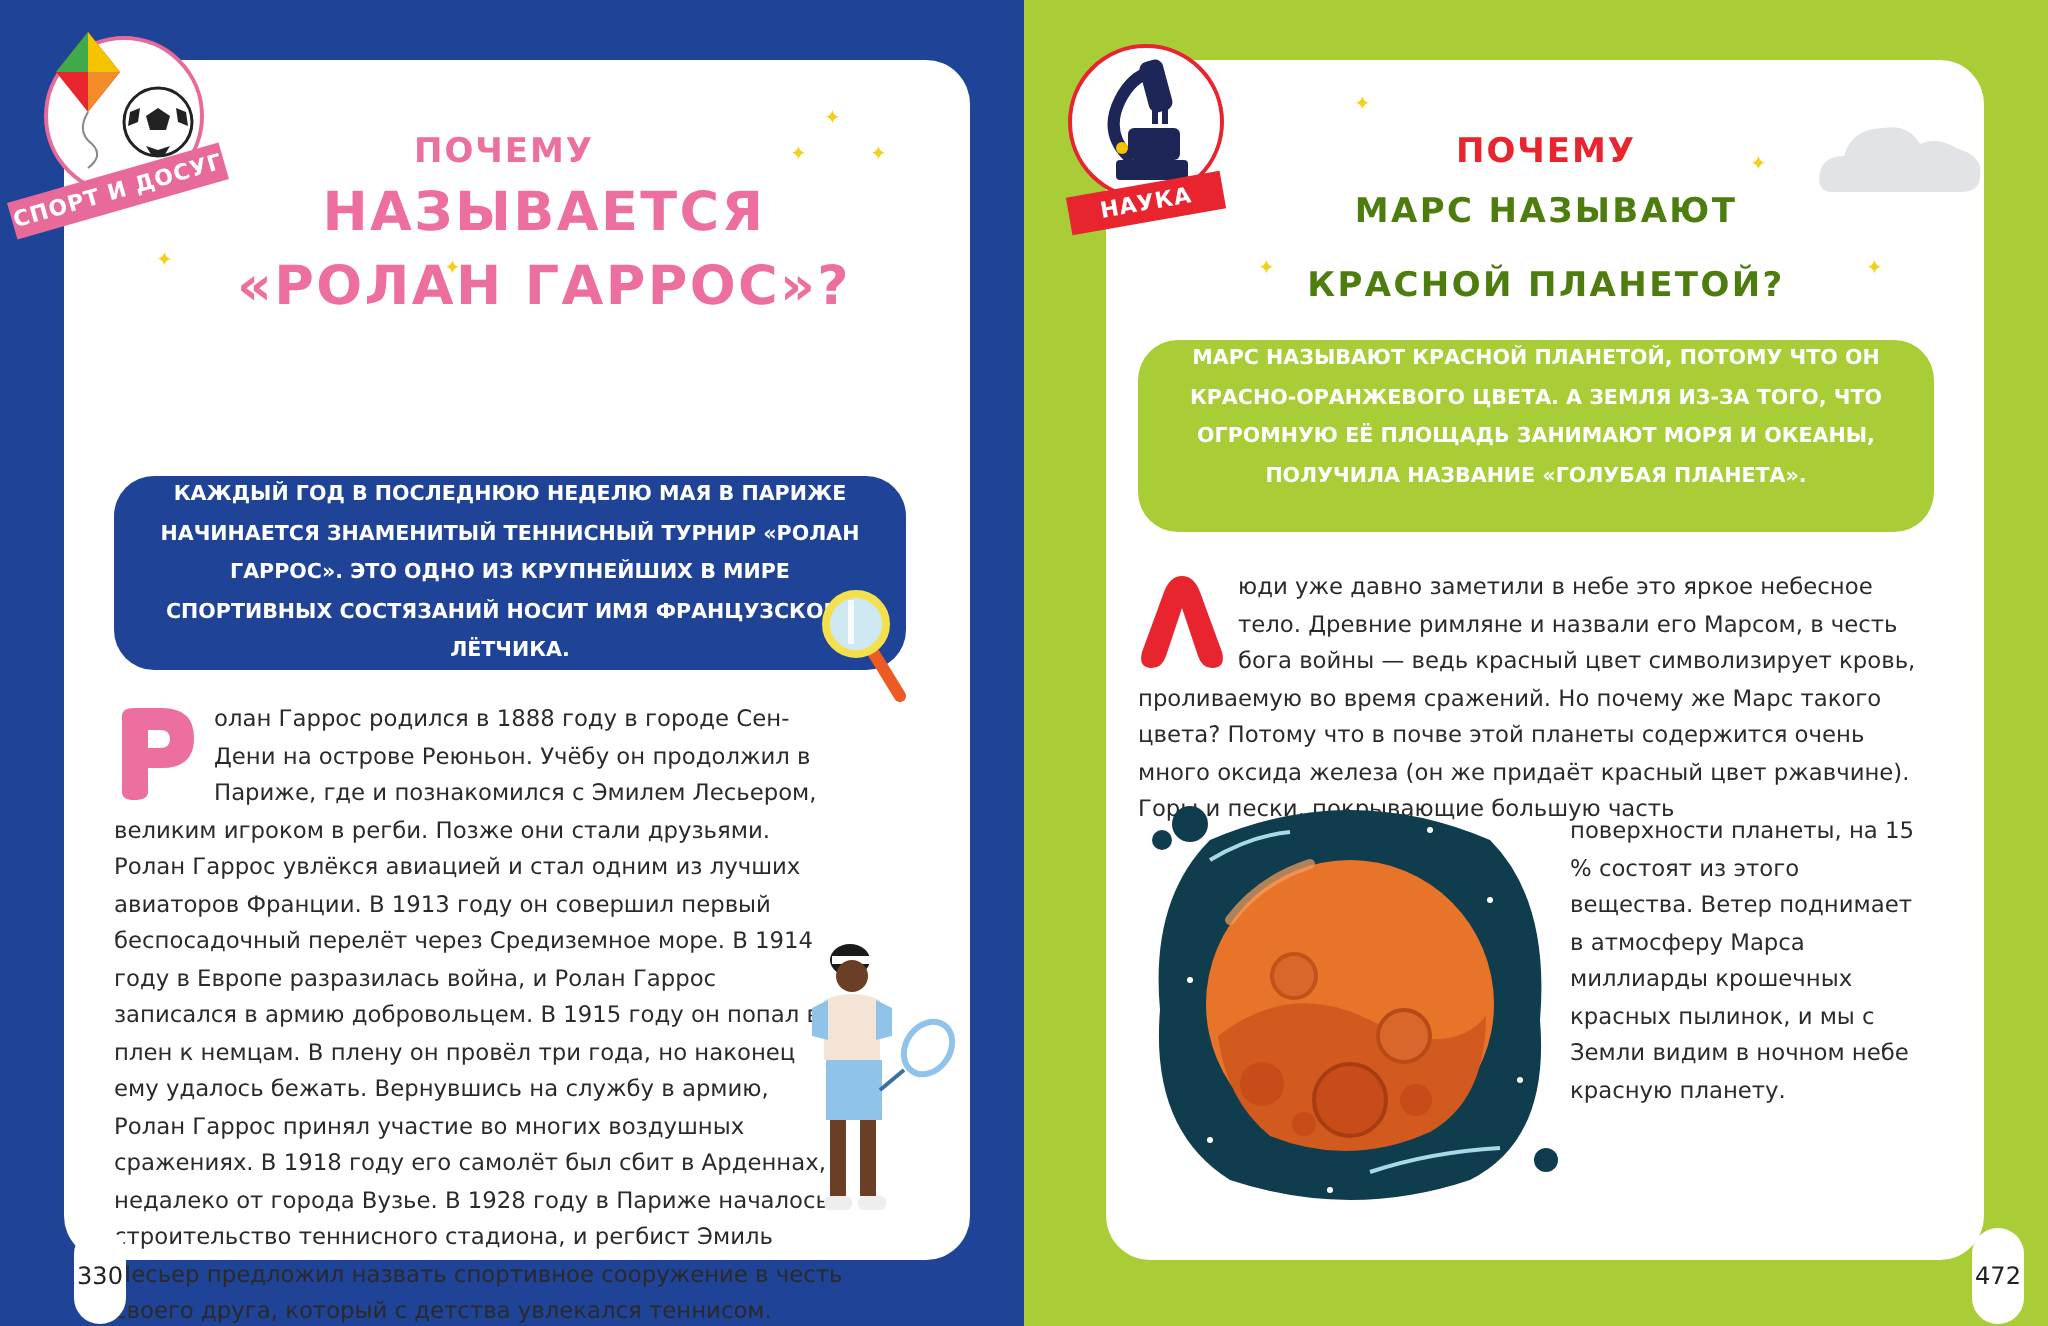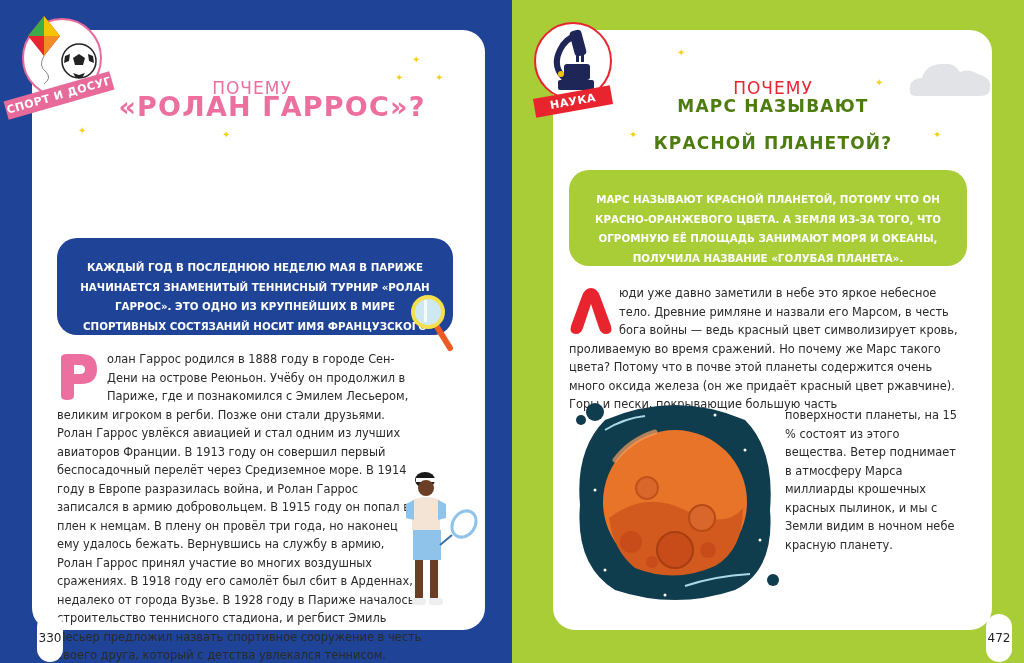--- a/index.html
+++ b/index.html
@@ -7,44 +7,45 @@
   .page { position:absolute; top:0; height:663px; }
   .page-left { left:0; width:512px; background:#1e4397; }
   .page-right { left:512px; width:512px; background:#a8cd37; }
   .panel { position:absolute; background:#fff; border-radius:22px; }
   .panel-left { left:32px; top:30px; width:453px; height:600px; }
   .panel-right { left:41px; top:30px; width:439px; height:600px; }
 
   .badge-circle { position:absolute; border-radius:50%; background:#fff; box-sizing:border-box; }
   .ribbon { position:absolute; color:#fff; font-weight:bold; text-align:center; font-size:11px; letter-spacing:0.5px; padding:3px 0; }
 
-  .kicker { position:absolute; text-align:center; font-weight:normal; letter-spacing:1px;margin-top:12px; }
+  .kicker { position:absolute; text-align:center; font-weight:bold; letter-spacing:1px; }
   .headline { position:absolute; text-align:center; font-weight:bold; line-height:37px; letter-spacing:1.2px; }
 
-  .callout { position:absolute; border-radius:20px; color:#fff; font-weight:bold; font-size:10.3px; line-height:19.5px; text-align:center; box-sizing:border-box; padding:20px 18px; }
+  .callout { position:absolute; border-radius:20px; color:#fff; font-weight:bold; font-size:10.3px; line-height:19.5px; text-align:center; box-sizing:border-box; padding:0 18px; }
 
   .body-text { position:absolute; font-size:11.4px; line-height:18.5px; color:#2a2a2a; }
   .dropcap { float:left; width:44px; height:50px; margin-right:6px; margin-top:2px; }
 
   .star { position:absolute; color:#f5d01a; font-size:10px; line-height:10px; }
   .page-num { position:absolute; width:26px; height:48px; border-radius:13px; background:#fff; color:#222; font-size:12px; display:flex; align-items:center; justify-content:center; }
 </style>
 </head>
 <body>
 
 <div class="page page-left">
   <div class="panel panel-left">
     <span class="star" style="left:190px;top:100px;">✦</span>
     <span class="star" style="left:380px;top:25px;">✦</span>
     <span class="star" style="left:363px;top:43px;">✦</span>
     <span class="star" style="left:403px;top:43px;">✦</span>
     <span class="star" style="left:46px;top:96px;">✦</span>
 
     <div class="kicker" style="left:120px;top:36px;width:200px;font-size:17px;color:#ec6f9f;">ПОЧЕМУ</div>
     <div class="headline" style="left:70px;top:58px;width:340px;font-size:27px;color:#ec6f9f;">
+      <div>НАЗЫВАЕТСЯ</div>
       <div>«РОЛАН ГАРРОС»?</div>
     </div>
 
     <div class="callout" style="left:25px;top:208px;width:396px;height:97px;background:#1e4397;">
       <span>КАЖДЫЙ ГОД В ПОСЛЕДНЮЮ НЕДЕЛЮ МАЯ В ПАРИЖЕ НАЧИНАЕТСЯ ЗНАМЕНИТЫЙ ТЕННИСНЫЙ ТУРНИР «РОЛАН ГАРРОС». ЭТО ОДНО ИЗ КРУПНЕЙШИХ В МИРЕ СПОРТИВНЫХ СОСТЯЗАНИЙ НОСИТ ИМЯ ФРАНЦУЗСКОГО ЛЁТЧИКА.</span>
     </div>
 
     <svg style="position:absolute;left:378px;top:262px;" width="50" height="60" viewBox="0 0 50 60">
       <line x1="24" y1="30" x2="40" y2="56" stroke="#ee5a24" stroke-width="6" stroke-linecap="round"></line>
       <circle cx="18" cy="20" r="15" fill="#cfe9f2" stroke="#f4e04d" stroke-width="4"></circle>

